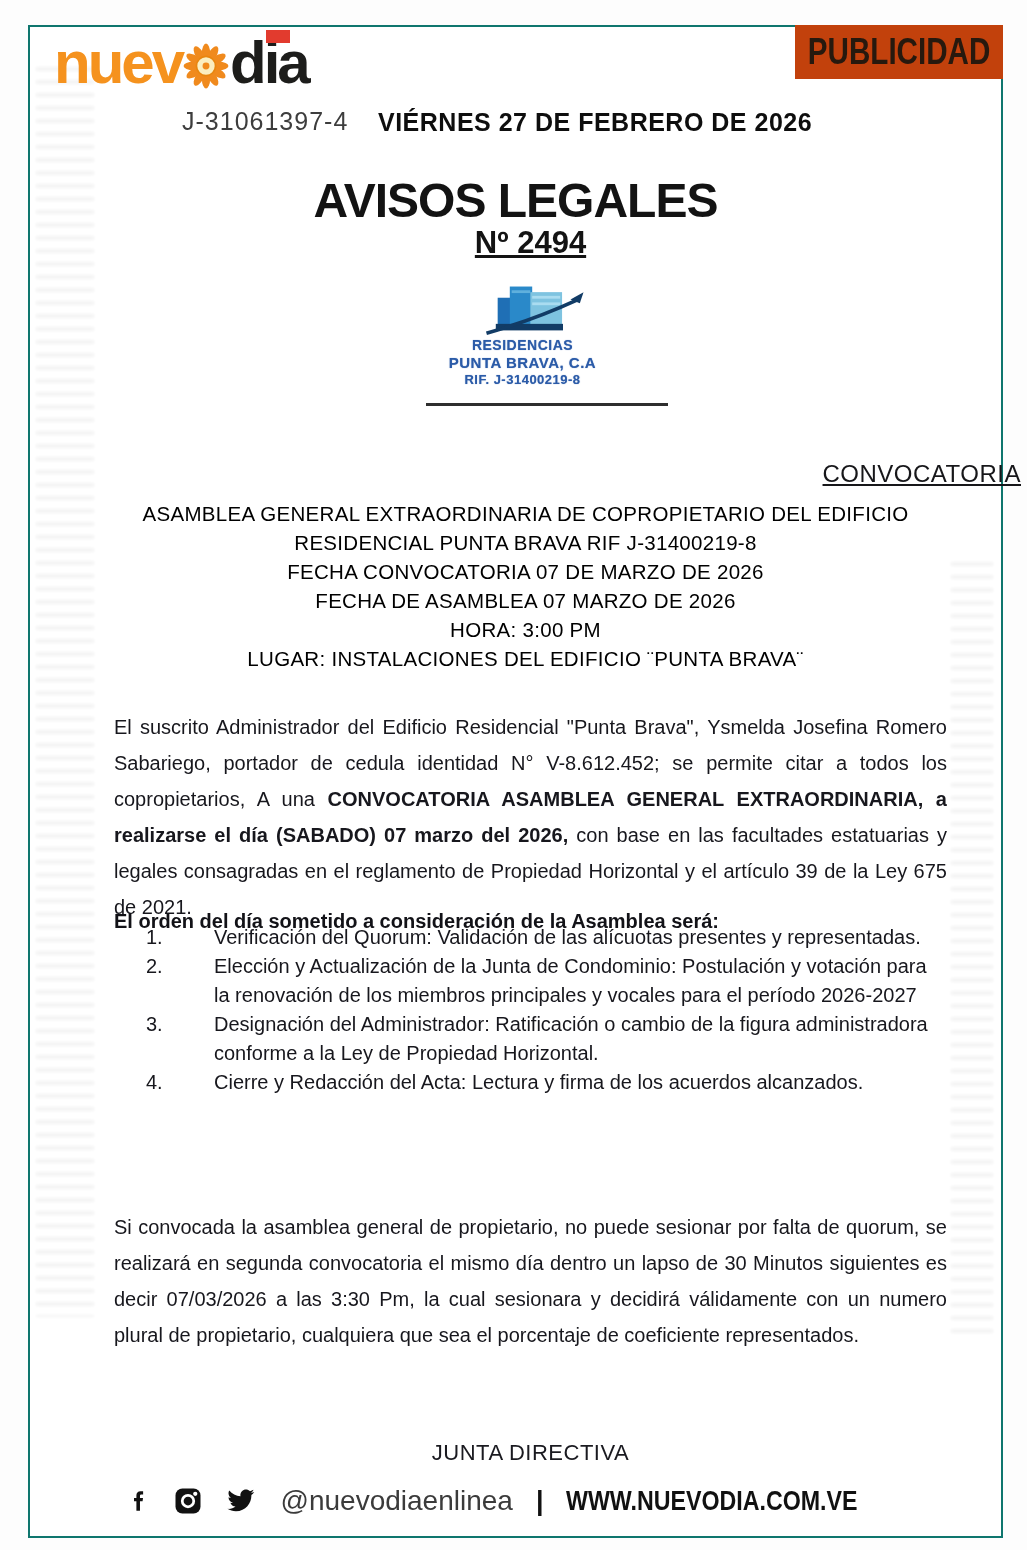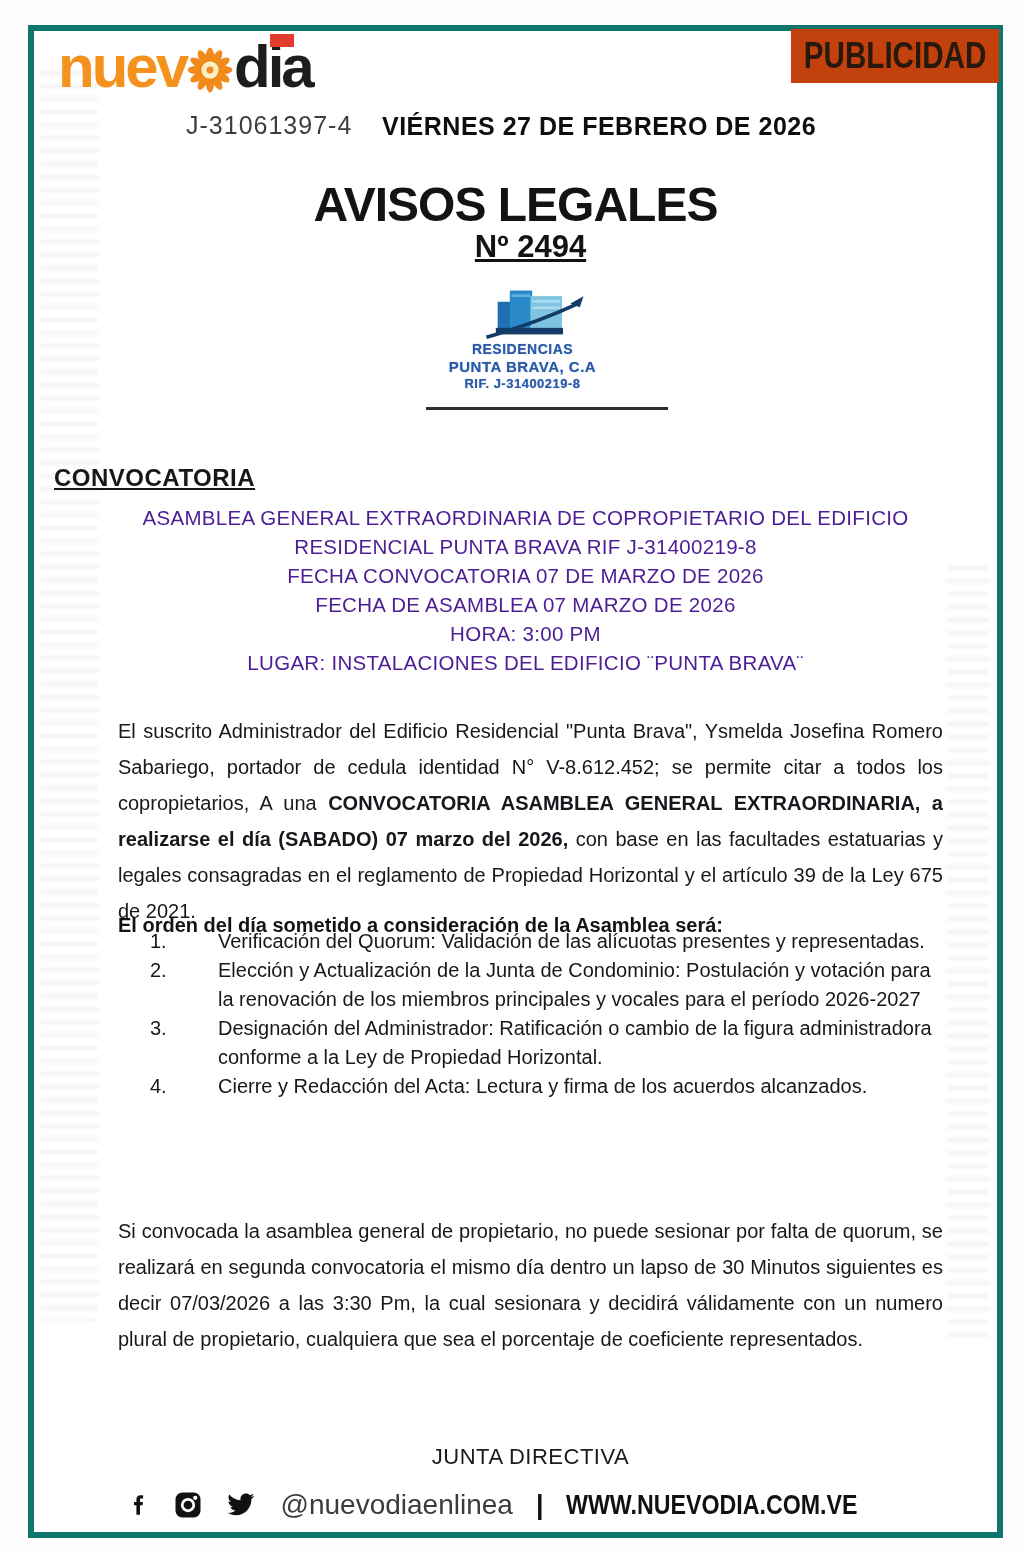--- a/index.html
+++ b/index.html
@@ -2,21 +2,21 @@
 <html><head>
 <meta charset="utf-8">
 <style>
   html,body { margin:0; padding:0; background:#ffffff; }
   .sheet {
     position:relative; width:1027px; height:1550px; background:#fdfdfd;
     font-family:"Liberation Sans", sans-serif; color:#17171a; overflow:hidden;
   }
   .frame {
     position:absolute; left:28px; top:25px; width:975px; height:1513px;
-    border:6px solid #0f766e; background:#ffffff; box-sizing:border-box;
+    border:2px solid #0f766e; background:#ffffff; box-sizing:border-box;
   }
   
   .brand { position:absolute; left:24px; top:6px; font-size:60px; font-weight:bold;
            letter-spacing:-3px; white-space:nowrap; line-height:60px; }
   .brand .prefix { color:#f5921e; }
   .brand .suffix { color:#1d1d1b; position:relative; display:inline-block; }
   .brand .accent { position:absolute; left:36px; top:-3px; width:24px; height:13px;
                    background:#e23b2e; }
   .sun { display:inline-block; vertical-align:-6px; margin:0 1px; }
   .reg { position:absolute; left:152px; top:80px; font-size:25px; color:#3d3d3d;
@@ -34,25 +34,25 @@
                font-size:31px; font-weight:bold; color:#131313; transform:translateX(15px);text-decoration:underline; }
   
   .adv { position:absolute; left:7px; width:100%; top:252px; text-align:center; }
   .adv .bldg { display:block; margin:0 auto; transform:translateX(12px); }
   .adv .l1, .adv .l2, .adv .l3 { font-weight:bold; color:#2b5ba8; line-height:17px;
         letter-spacing:.5px; text-shadow:0 0 1px rgba(43,91,168,.65); }
   .adv .l1 { font-size:14px; } .adv .l2 { font-size:15px; } .adv .l3 { font-size:13px; }
   .adv .rule { width:242px; height:3px; background:#2e2e2e; margin:15px auto 0;
                transform:translateX(24px); }
   
-  .convo-head { position:absolute; left:0; width:100%; top:433px; text-align:left;
-                font-size:24px; font-weight:bold; text-decoration:underline;
+  .convo-head { position:absolute; left:0; width:100%; top:433px; text-align:right;
+                font-size:24px; font-weight:normal; text-decoration:underline;
                 letter-spacing:.5px; transform:translateX(20px); }
   .convo-lines { position:absolute; left:0; width:100%; top:472px; text-align:center;
-                 font-size:20.5px; line-height:29px; letter-spacing:.3px; color:#4c1d95;
+                 font-size:20.5px; line-height:29px; letter-spacing:.3px; color:#000000;
                  transform:translateX(10px); }
   
   .para { position:absolute; left:84px; right:54px; text-align:justify;
           font-size:20px; line-height:36px; color:#17171d; }
   .para1 { top:662px; }
   .para2 { top:1162px; }
   .agenda-head { position:absolute; left:84px; right:54px; top:851px;
                  font-size:20px; font-weight:bold; color:#121217;margin-top:32px; }
   .agenda { position:absolute; left:84px; right:54px; top:896px; font-size:20px;
             line-height:29px; color:#17171d; }

